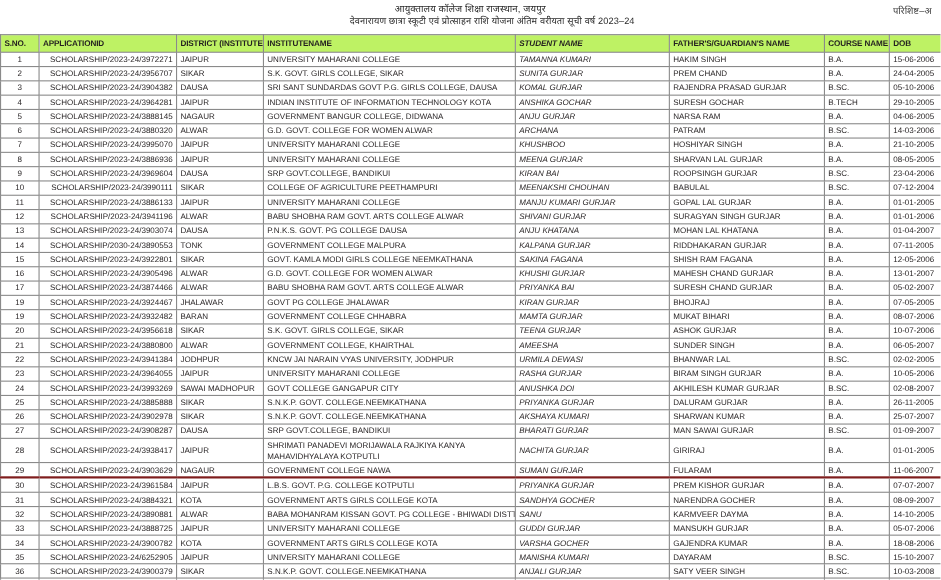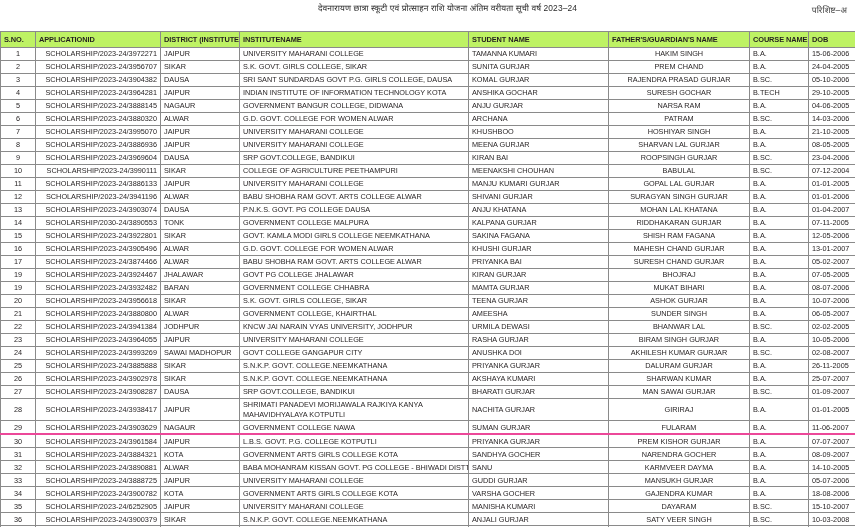--- a/index.html
+++ b/index.html
@@ -70,49 +70,50 @@
     font-weight: bold;
     text-align: left;
     height: 13px;
     font-size: 7.4px;
     letter-spacing: -.1px;
   }
   th.c-sno, td.c-sno { width: 28px; text-align: center; }
   th.c-appid, td.c-appid { width: 118px; text-align: right; }
   th.c-dist, td.c-dist { width: 72px; }
   th.c-inst, td.c-inst { width: 222px; }
-  th.c-stud, td.c-stud { width: 133px; }
-  th.c-father, td.c-father { width: 134px; text-align: center; }
+  th.c-stud, td.c-stud { width: 133px; font-style: italic; }
+  th.c-father, td.c-father { width: 134px; }
   th.c-course, td.c-course { width: 52px; }
   th.c-dob, td.c-dob { width: 47px; }
   thead th.c-sno { text-align: center; }
 
   table.grid tbody td {
     height: 10px;
     background: #ffffff;
   }
   tr.tall td {
     height: 24px;
     white-space: normal;
   }
   tr.tall td.c-inst {
     line-height: 9.6px;
   }
   tr.thick-bottom td {
-    border-bottom: 2px solid #ec4899;
+    border-bottom: 2px solid #7f1d1d;
   }
 </style>
 </head>
 <body>
 
 <div class="page">
 
   <div class="doc-header">
     <div class="appendix-tag">परिशिष्ट–अ</div>
     <div class="title-block">
+      <div class="title-line1">आयुक्तालय कॉलेज शिक्षा राजस्थान, जयपुर</div>
       <div class="title-line2">देवनारायण छात्रा स्कूटी एवं प्रोत्साहन राशि योजना अंतिम वरीयता सूची वर्ष 2023–24</div>
     </div>
   </div>
 
   <table class="grid">
     <thead>
       <tr>
         <th class="c-sno">S.NO.</th>
         <th class="c-appid">APPLICATIONID</th>
         <th class="c-dist">DISTRICT (INSTITUTE)</th>

